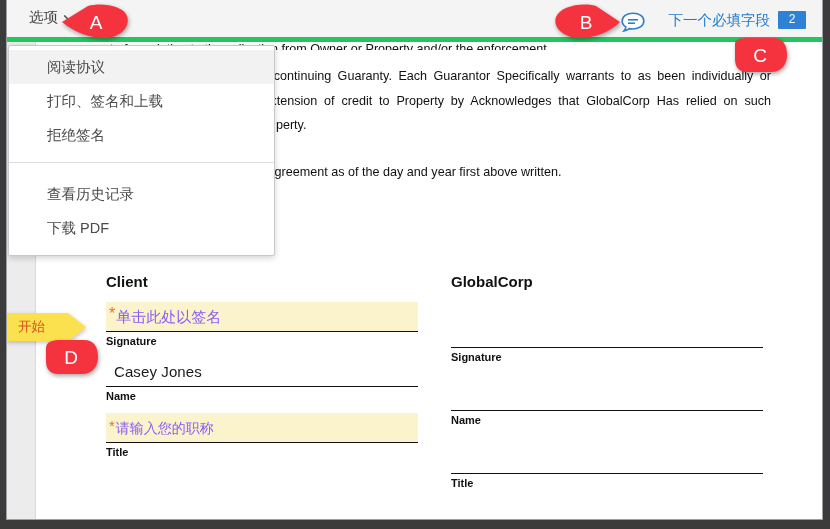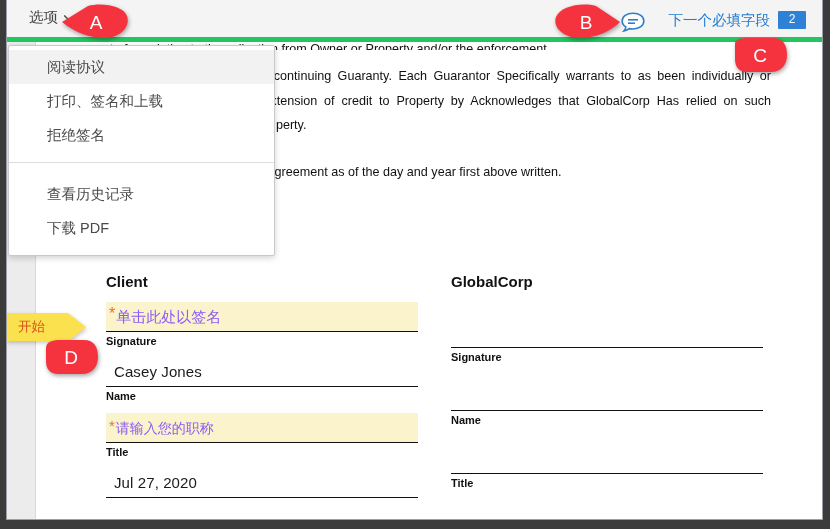--- a/index.html
+++ b/index.html
@@ -393,23 +393,20 @@
 
           <div class="field-group">
             <div class="fillable title-field">
               <span class="req-star">*</span>
               <span class="ph">请输入您的职称</span>
             </div>
             <div class="field-label">Title</div>
           </div>
 
           <div class="field-group">
-            <div class="filled">
-              <span class="val">Jul 27, 2020</span>
-            </div>
           </div>
         </div>
 
         <div class="sig-col right">
           <div class="sig-party">GlobalCorp</div>
 
           <div class="field-group">
             <div class="blank-line first"></div>
             <div class="field-label">Signature</div>
           </div>

